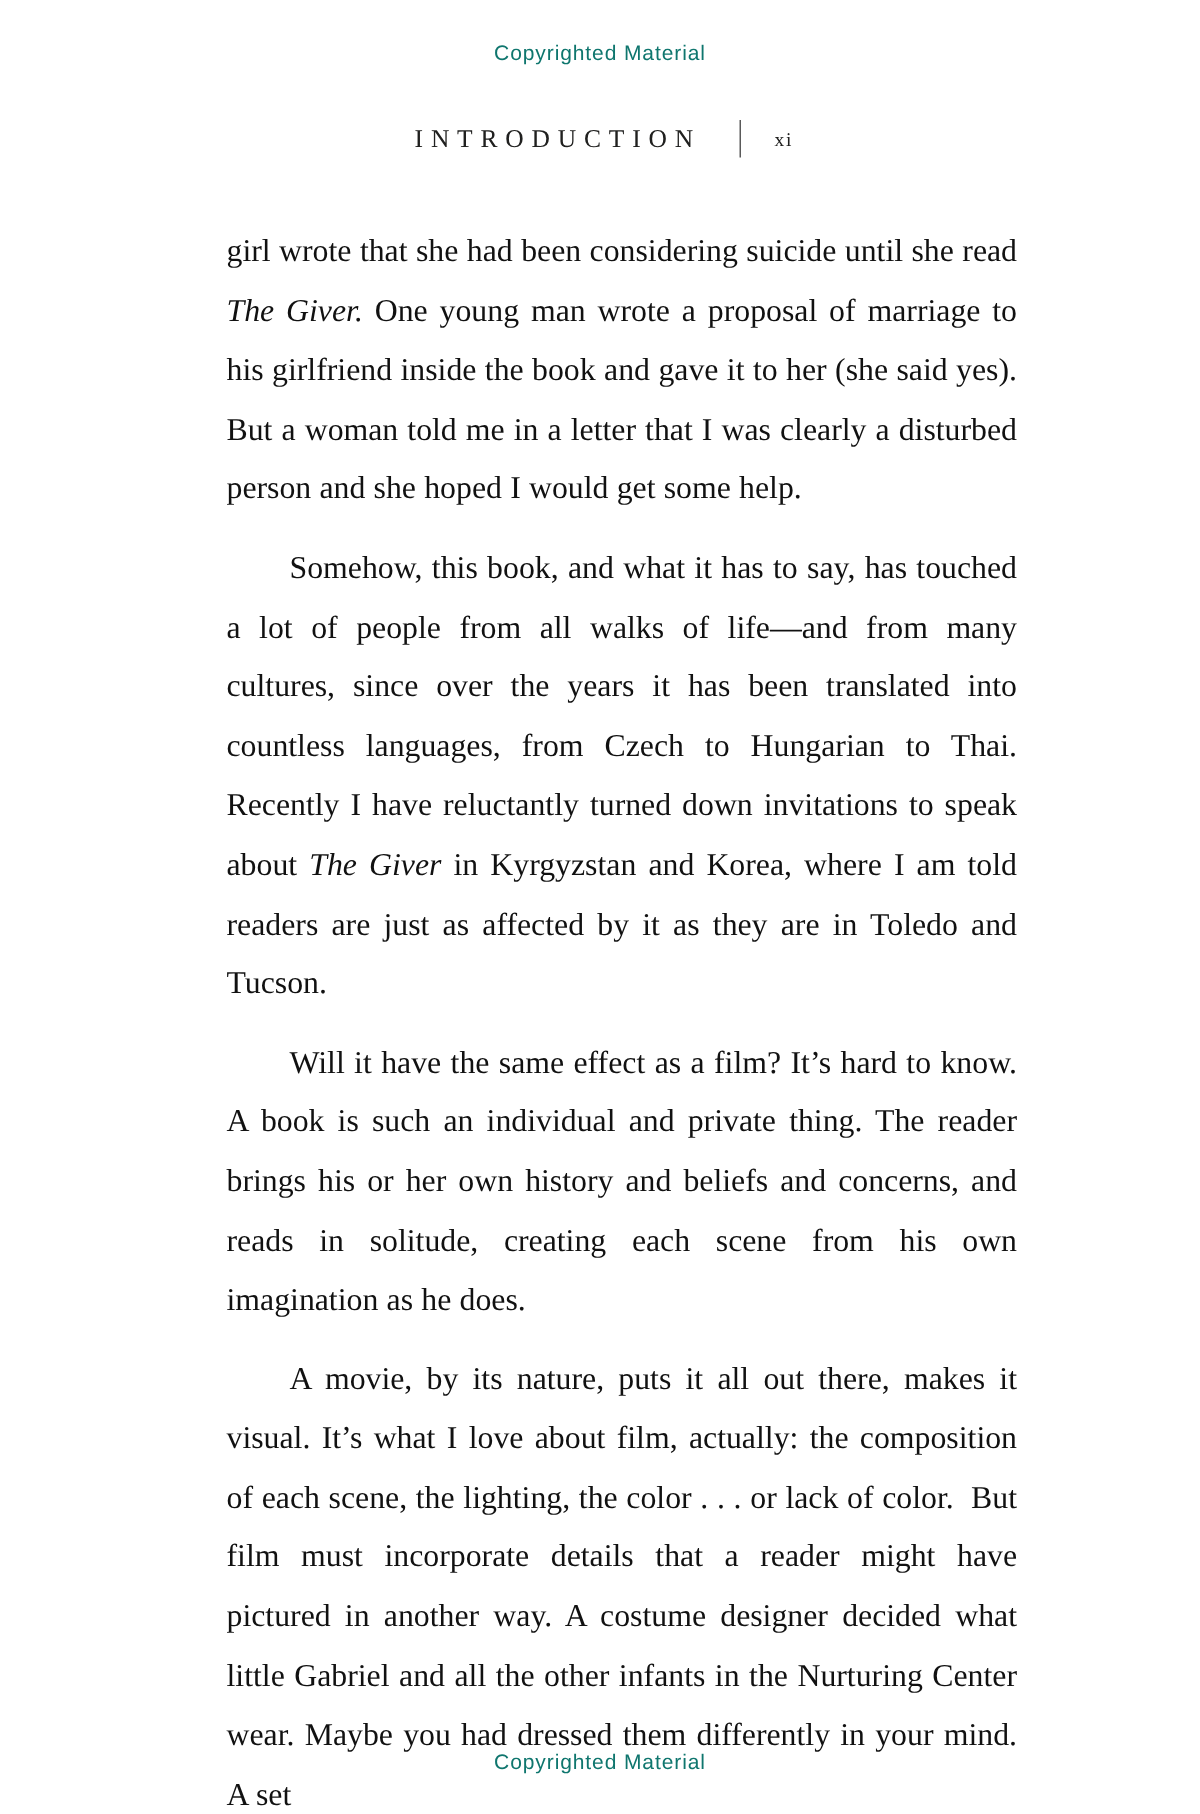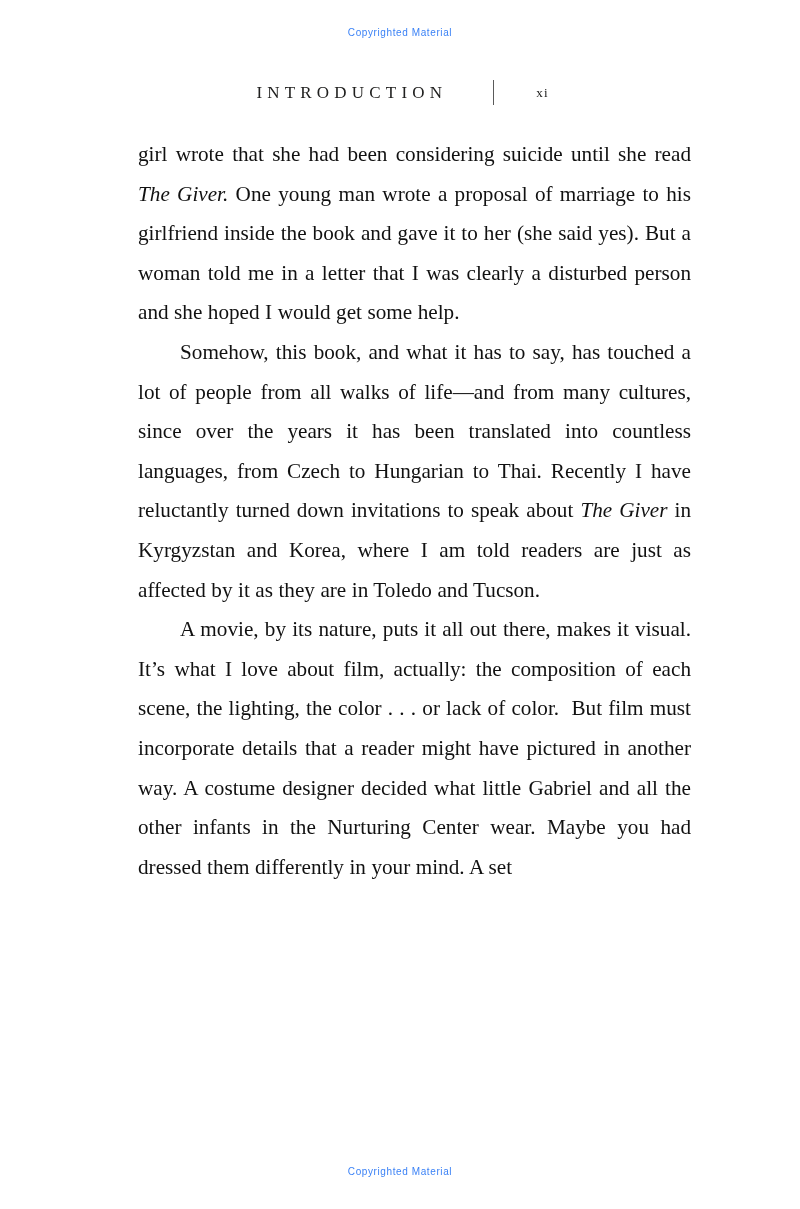--- a/index.html
+++ b/index.html
@@ -16,40 +16,39 @@
     font-family: "Liberation Serif", "DejaVu Serif", serif;
   }
 
   
   .watermark {
     position: absolute;
     left: 0;
     width: 800px;
     text-align: center;
     font-family: "Liberation Sans", "DejaVu Sans", sans-serif;
-    font-size: 10px;
+    font-size: 14px;
     letter-spacing: 0.6px;
-    color: #3b82f6;
+    color: #0f766e;
     user-select: none;
   }
   .watermark-top { top: 27px; }
   .watermark-bottom { top: 1166px; }
 
   
   .running-head {
     position: absolute;
     top: 80px;
     left: 0;
     width: 800px;
     text-align: center;
     display: flex;
     justify-content: center;
     align-items: center;
     color: #1a1a1a;
-    gap: 20px;
   }
   .running-head-title {
     font-family: "Liberation Serif", "DejaVu Serif", serif;
     font-size: 17px;
     letter-spacing: 5.2px;
     text-indent: 5.2px;
     color: #20201f;
   }
   .running-head-rule {
     display: inline-block;
@@ -67,21 +66,21 @@
 
   
   .text-block {
     position: absolute;
     left: 138px;
     top: 135px;
     width: 553px;
     color: #111111;
   }
   .para {
-    margin: 0;
+    margin: 13px;
     font-size: 21.2px;
     line-height: 39.6px;
     text-align: justify;
     text-justify: inter-word;
     hyphens: none;
     word-spacing: 0.2px;
   }
   .para.indent {
     text-indent: 42px;
   }
@@ -98,18 +97,19 @@
 
   <div class="running-head">
     <span class="running-head-title">INTRODUCTION</span>
     <span class="running-head-rule"></span>
     <span class="running-head-folio">xi</span>
   </div>
 
   <div class="text-block">
     <p class="para">girl wrote that she had been considering suicide until she read <em>The Giver.</em> One young man wrote a proposal of marriage to his girlfriend inside the book and gave it to her (she said yes). But a woman told me in a letter that I was clearly a disturbed person and she hoped I would get some help.</p>
     <p class="para indent">Somehow, this book, and what it has to say, has touched a lot of people from all walks of life—and from many cultures, since over the years it has been translated into countless languages, from Czech to Hungarian to Thai. Recently I have reluctantly turned down invitations to speak about <em>The Giver</em> in Kyrgyzstan and Korea, where I am told readers are just as affected by it as they are in Toledo and Tucson.</p>
+    <p class="para indent">Will it have the same effect as a film? It’s hard to know. A book is such an individual and private thing. The reader brings his or her own history and beliefs and concerns, and reads in solitude, creating each scene from his own imagination as he does.</p>
     <p class="para indent">A movie, by its nature, puts it all out there, makes it visual. It’s what I love about film, actually: the composition of each scene, the lighting, the color . . . or lack of color.&nbsp; But film must incorporate details that a reader might have pictured in another way. A costume designer decided what little Gabriel and all the other infants in the Nurturing Center wear. Maybe you had dressed them differently in your mind. A set</p>
   </div>
 
   <div class="watermark watermark-bottom">Copyrighted Material</div>
 
 </div>
 
 </body></html>

